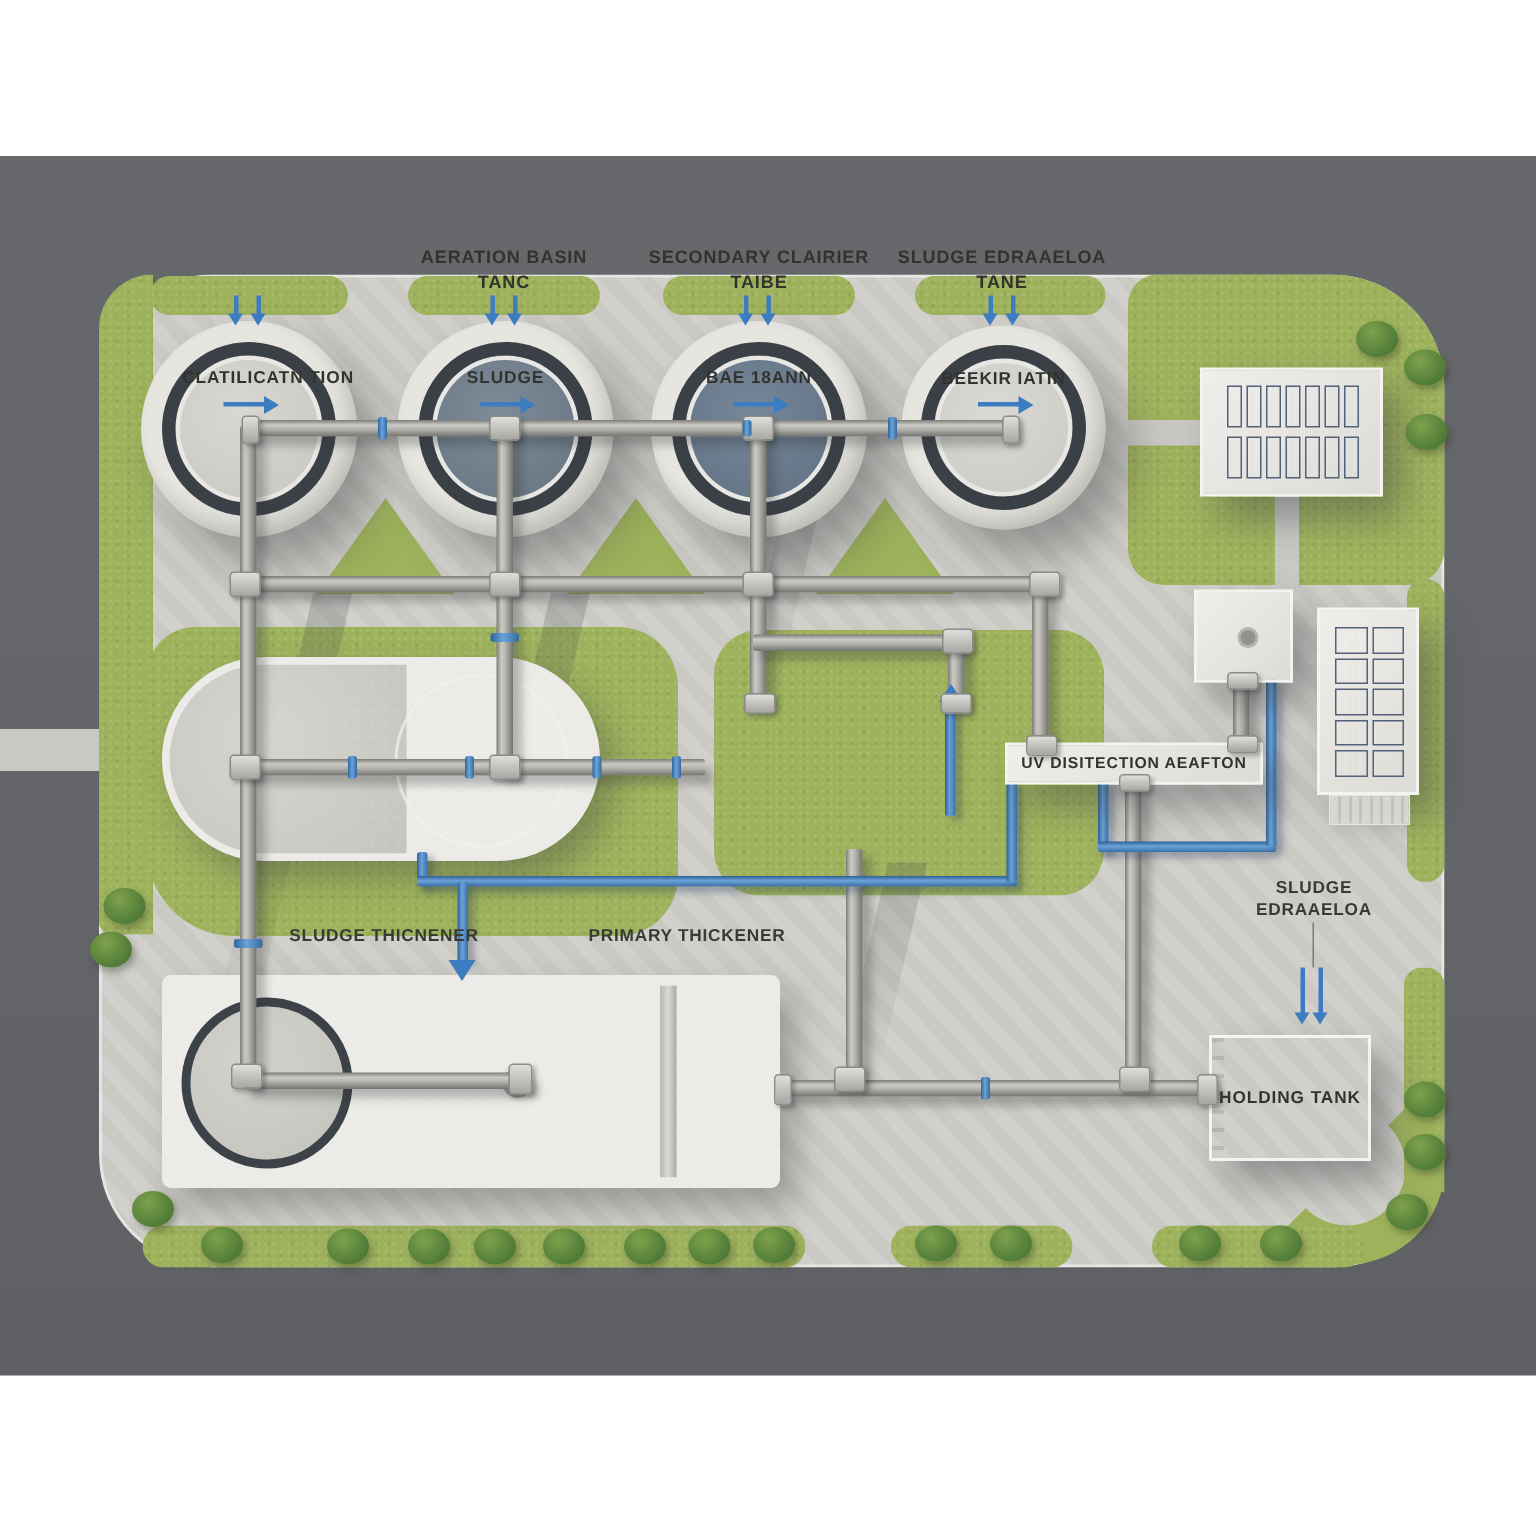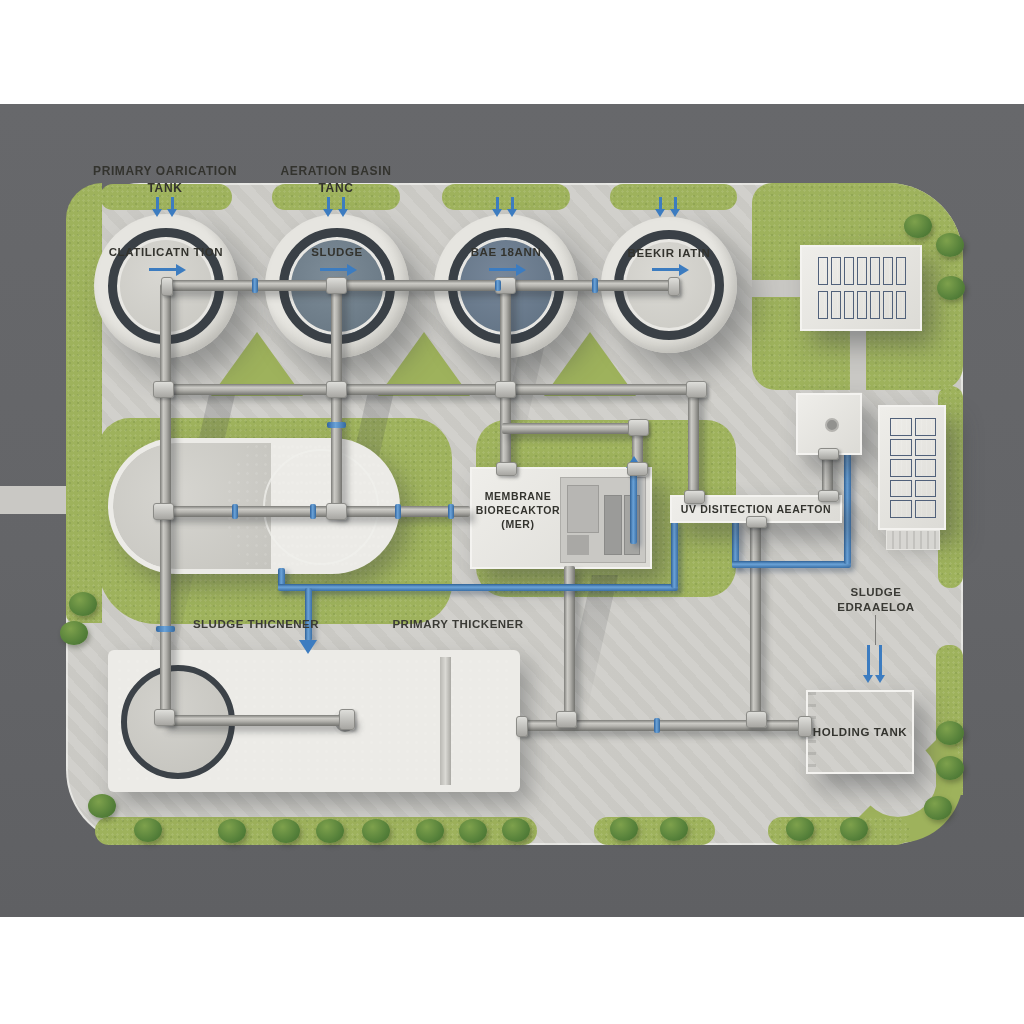--- a/index.html
+++ b/index.html
@@ -87,21 +87,21 @@
   <div class="c path" style="left:752px;top:280px;width:52px;height:17px;"></div>
   <div class="c path" style="left:850px;top:330px;width:16px;height:62px;"></div>
 
   <div class="c streak" style="left:172px;top:395px;width:26px;height:320px;transform:skewX(-13deg);"></div>
   <div class="c streak" style="left:343px;top:395px;width:26px;height:210px;transform:skewX(-13deg);"></div>
   <div class="c streak" style="left:512px;top:300px;width:24px;height:165px;transform:skewX(-13deg);"></div>
   <div class="c streak" style="left:576px;top:575px;width:26px;height:140px;transform:skewX(-13deg);"></div>
 
   <div class="c apron" style="left:94px;top:214px;width:144px;height:144px;"></div>
   <div class="c ring" style="left:108px;top:228px;width:98px;height:98px;background:radial-gradient(circle at 42% 38%,#d8d7d2,#c7c6c0);"></div>
-  <div class="c lbl" style="left:96px;top:246px;width:140px;font-size:11.5px;">CLATILICATN TION</div>
+  <div class="c lbl" style="left:96px;top:246px;width:140px;font-size:11.5px;text-align:right;">CLATILICATN TION</div>
 
   <div class="c apron" style="left:265px;top:214px;width:144px;height:144px;"></div>
   <div class="c ring" style="left:279px;top:228px;width:98px;height:98px;background:radial-gradient(circle at 45% 40%,#7d8c98,#64737f);"></div>
   <div class="c lbl" style="left:267px;top:246px;width:140px;font-size:11.5px;">SLUDGE</div>
 
   <div class="c apron" style="left:434px;top:214px;width:144px;height:144px;"></div>
   <div class="c ring" style="left:448px;top:228px;width:98px;height:98px;background:radial-gradient(circle at 45% 40%,#77879a,#5e6f80);"></div>
   <div class="c lbl" style="left:436px;top:246px;width:140px;font-size:11.5px;">BAE 18ANN</div>
 
   <div class="c apron" style="left:601px;top:217px;width:136px;height:136px;"></div>
@@ -117,32 +117,20 @@
   </div>
 
   <div class="c basin-rim" style="left:108px;top:650px;width:412px;height:142px;border-radius:6px;">
     <div class="c water" style="left:7px;top:7px;width:398px;height:128px;overflow:hidden;">
       <div class="c" style="left:6px;top:8px;width:114px;height:114px;border-radius:50%;border:6px solid #3c4248;background:radial-gradient(circle at 40% 36%,#d3d2cd,#c3c2bc);box-sizing:border-box;"></div>
       <div class="c" style="left:325px;top:0;width:11px;height:128px;background:linear-gradient(90deg,#b9b8b3,#dad9d4,#a9a8a3);"></div>
       <div class="c" style="left:217px;top:52px;width:26px;height:26px;border-radius:50%;background:#9e9e9c;border:3px solid #e5e4e0;box-sizing:border-box;"></div>
     </div>
   </div>
 
-  <div class="c bld" style="left:470px;top:467px;width:182px;height:102px;box-sizing:border-box;">
-    <div class="c" style="left:88px;top:8px;width:84px;height:84px;background:#c9c8c4;border:1px solid #aeada9;"></div>
-    <div class="c" style="left:95px;top:16px;width:30px;height:46px;background:#b7b6b3;border:1px solid #9d9c99;"></div>
-    <div class="c" style="left:95px;top:66px;width:22px;height:20px;background:#a9a8a5;"></div>
-    <div class="c" style="left:132px;top:26px;width:16px;height:58px;background:#9b9b99;border:1px solid #8a8a88;"></div>
-    <div class="c" style="left:152px;top:26px;width:14px;height:58px;background:#a5a5a2;border:1px solid #8a8a88;"></div>
-    <div class="c lbl" style="left:2px;top:20px;width:88px;font-size:10.5px;line-height:14px;white-space:normal;">
-      <span>MEMBRANE</span><br>
-      <span>BIORECAKTOR</span><br>
-      <span>(MER)</span>
-    </div>
-  </div>
 
   <div class="c pgh" style="left:166px;top:280px;width:510px;"></div>
   <div class="c pgh" style="left:168px;top:384px;width:531px;"></div>
   <div class="c pgv" style="left:160px;top:284px;height:437px;"></div>
   <div class="c pgv" style="left:331px;top:284px;height:233px;"></div>
   <div class="c pgv" style="left:500px;top:284px;height:186px;"></div>
   <div class="c pgh" style="left:502px;top:423px;width:138px;"></div>
   <div class="c pgv" style="left:632px;top:423px;height:47px;"></div>
   <div class="c pgv" style="left:688px;top:386px;height:112px;"></div>
   <div class="c pgh" style="left:162px;top:506px;width:308px;"></div>
@@ -205,27 +193,31 @@
         <div class="cell"></div>
         <div class="cell"></div>
         <div class="cell"></div>
         <div class="cell"></div>
         <div class="cell"></div>
         <div class="cell"></div>
     </div>
   </div>
   <div class="c" style="left:886px;top:530px;width:52px;height:18px;background:repeating-linear-gradient(90deg,#d7d6d2 0 5px,#c3c2be 5px 7px);border:1px solid #e6e5e1;"></div>
 
-  <div class="c lbl" style="left:55px;top:163px;width:220px;line-height:17px;">
-    <span>PRIMARY OARICATION</span><br>
-    <span>TANK</span>
-  </div>
   <div class="c lbl" style="left:226px;top:163px;width:220px;line-height:17px;">
     <span>AERATION BASIN</span><br>
     <span>TANC</span>
+  </div>
+  <div class="c lbl" style="left:396px;top:163px;width:220px;line-height:17px;">
+    <span>SECONDARY CLAIRIER</span><br>
+    <span>TAIBE</span>
+  </div>
+  <div class="c lbl" style="left:558px;top:163px;width:220px;line-height:17px;">
+    <span>SLUDGE EDRAAELOA</span><br>
+    <span>TANE</span>
   </div>
   <div class="c lbl2" style="left:166px;top:618px;width:180px;">SLUDGE THICNENER</div>
   <div class="c lbl2" style="left:368px;top:618px;width:180px;">PRIMARY THICKENER</div>
   <div class="c lbl2" style="left:816px;top:585px;width:120px;line-height:15px;white-space:normal;">
     <span>SLUDGE</span><br>
     <span>EDRAAELOA</span>
   </div>
   <div class="c" style="left:875px;top:615px;width:1px;height:30px;background:#7b7b78;"></div>
 
 <div class="c bush" style="left:88px;top:794px;"></div>

